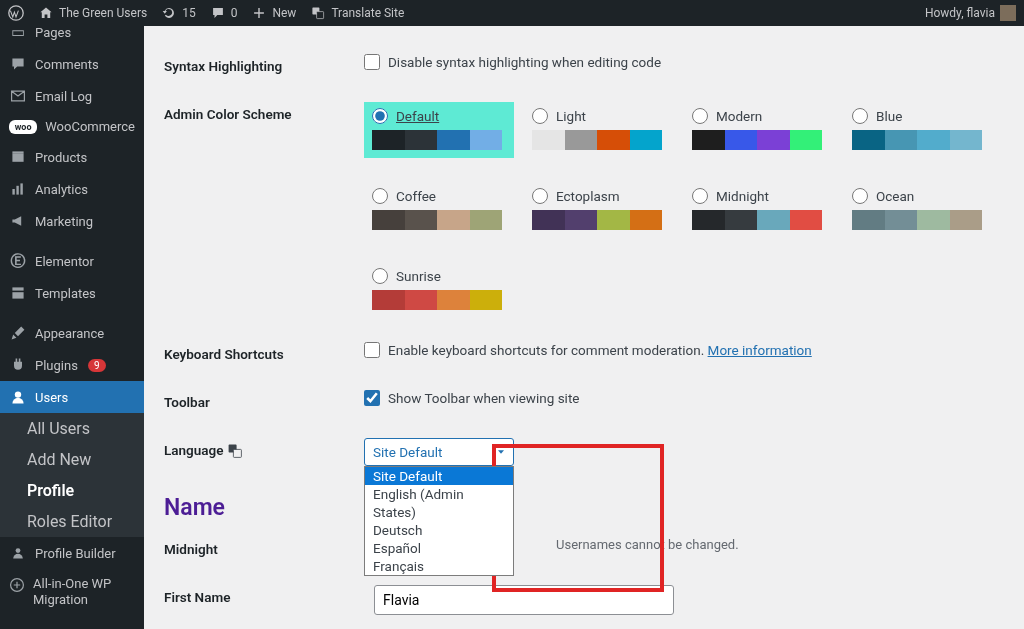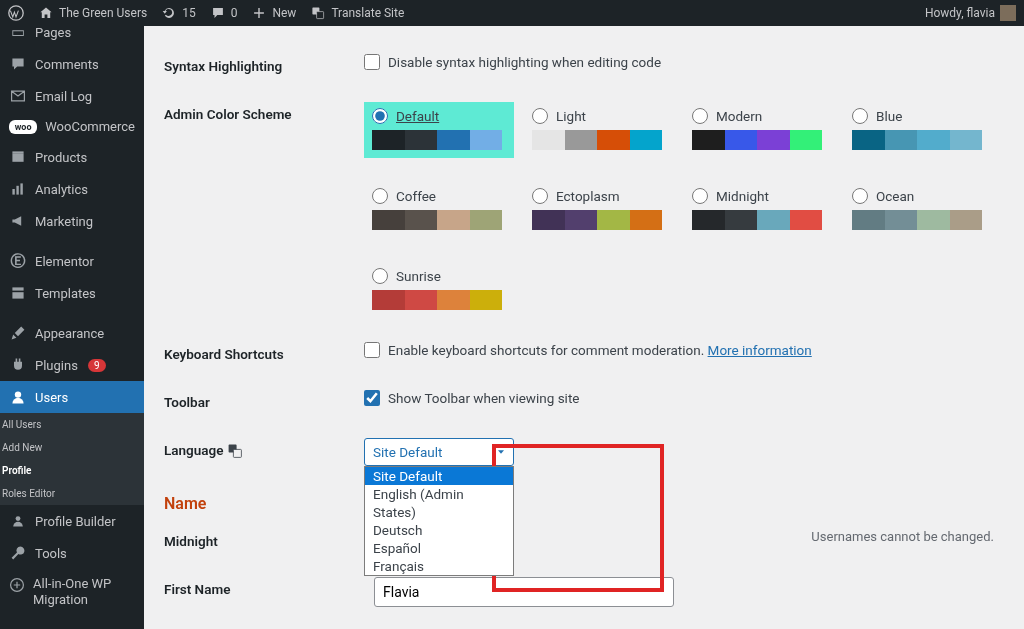--- a/index.html
+++ b/index.html
@@ -16,42 +16,42 @@
 
 .wrap { display: flex; height: calc(629px - 26px); }
 .sidebar { width: 144px; background: #1d2327; color: #c3c4c7; font-size: 13px; display:flex; flex-direction:column; overflow: hidden; }
 .menu { list-style: none; }
 .menu li { display: flex; align-items: center; gap: 8px; padding: 7px 9px; cursor: pointer; position: relative; }
 .menu li .micon { width: 18px; height: 18px; display: inline-flex; align-items:center; justify-content:center; font-size:15px; color:#9ca2a7; }
 .menu li.current { background: #2271b1; color: #fff; }
 .menu li.current .micon { color:#fff; }
 .menu li.current::after { content:''; position:absolute; right:-8px; top:50%; margin-top:-8px; border:8px solid transparent; border-right-color:#f0f0f1; }
 .submenu { list-style:none; background:#2c3338; }
-.submenu li { padding: 6px 12px 6px 2px; font-size: 10px; cursor:pointer; }
+.submenu li { padding: 6px 12px 6px 27px; font-size: 16px; cursor:pointer; }
 .submenu li.active { color:#fff; font-weight:600; }
 .badge { background:#d63638; color:#fff; border-radius:9px; font-size:10px; padding:1px 6px; margin-left:2px; }
 
 
 .content { flex:1; padding: 16px 20px 20px 20px; overflow:auto; position:relative; }
 .form-table { width:100%; border-collapse:collapse; }
 .form-table th { text-align:left; vertical-align:top; width:200px; padding: 16px 10px 16px 0; font-weight:600; color:#1d2327; font-size:13.5px; }
 .form-table td { padding: 12px 10px; vertical-align:top; }
 .form-table td label { display:flex; align-items:center; gap:8px; font-size:13.5px; color:#3c434a; }
 input[type=checkbox], input[type=radio] { width:16px; height:16px; accent-color:#2271b1; }
 a.link { color:#2271b1; text-decoration:underline; }
 
 
 .schemes { display:grid; grid-template-columns: repeat(4, 150px); gap: 24px 10px; }
 .scheme { padding: 6px 8px 8px 8px; }
 .scheme.selected { background:#5eead4;text-decoration:underline; }
 .scheme label { display:flex; align-items:center; gap:8px; margin-bottom:6px; font-size:13.5px; }
 .swatch-row { display:flex; height:20px; width:130px; }
 .swatch-row span { flex:1; }
 
-h2.section { font-size:16px; font-weight:600; color:#c2410c; padding: 16px 0 4px 0; }
+h2.section { font-size:23px; font-weight:600; color:#4c1d95; padding: 16px 0 4px 0; }
 
 .text-input { border:1px solid #8c8f94; border-radius:3px; padding: 4px 8px; font-size:14px; width:300px; height:30px; }
 .note { color:#646970; font-size:13px; margin-left:12px; }
 
 
 .highlight-box { position:absolute; border:4px solid #e02424; pointer-events:none; }
 .select-wrap { position:relative; width:150px; }
 .select-btn { width:150px; height:28px; border:1px solid #2271b1; border-radius:3px; background:#fff; display:flex; align-items:center; justify-content:space-between; padding:0 6px 0 8px; font-size:13.5px; color:#2271b1; cursor:pointer; }
 .select-options { position:absolute; top:28px; left:0; width:150px; background:#fff; border:1px solid #7c7c7c; font-size:13.5px; z-index:10; }
 .select-options div { padding:0 8px; line-height:18px; cursor:pointer; }
@@ -227,28 +227,20 @@
     </ul>
     <ul class="menu">
       <li>
           <span class="micon">
             <svg width="16" height="16" viewBox="0 0 20 20" fill="#9ca2a7">
               <circle cx="10" cy="7" r="3"></circle>
               <path d="M4 17a6 6 0 0 1 12 0z"></path>
             </svg>
           </span>
           <span>Profile Builder</span>
-        </li>
-      <li>
-          <span class="micon">
-            <svg width="16" height="16" viewBox="0 0 20 20" fill="#9ca2a7">
-              <path d="M13 2a5 5 0 0 0-4.3 7.5L2 16l2 2 6.5-6.7A5 5 0 1 0 13 2z"></path>
-            </svg>
-          </span>
-          <span>Tools</span>
         </li>
       <li style="align-items:flex-start;">
           <span class="micon">
             <svg width="16" height="16" viewBox="0 0 20 20" fill="#9ca2a7">
               <circle cx="10" cy="10" r="8" fill="none" stroke="#9ca2a7" stroke-width="1.5"></circle>
               <path d="M6 10h8M10 6v8" stroke="#9ca2a7" stroke-width="1.5"></path>
             </svg>
           </span>
           <span style="line-height:1.2;">All-in-One WP Migration</span>
         </li>
@@ -427,21 +419,21 @@
       </tr>
     </tbody>
       </table>
 
     <h2 class="section">Name</h2>
 
     <table class="form-table">
       <tbody>
           <tr>
         <th>Midnight</th>
-        <td style="padding-left:180px;text-align:right;"><span class="note">Usernames cannot be changed.</span></td>
+        <td style="padding-left:180px;"><span class="note">Usernames cannot be changed.</span></td>
       </tr>
       <tr>
         <th>First Name</th>
         <td><input type="text" class="text-input" value="Flavia" style=""></td>
       </tr>
     </tbody>
       </table>
 
     <div class="highlight-box" style="left:348px; top:418px; width:172px; height:148px;"></div>
   </div>

